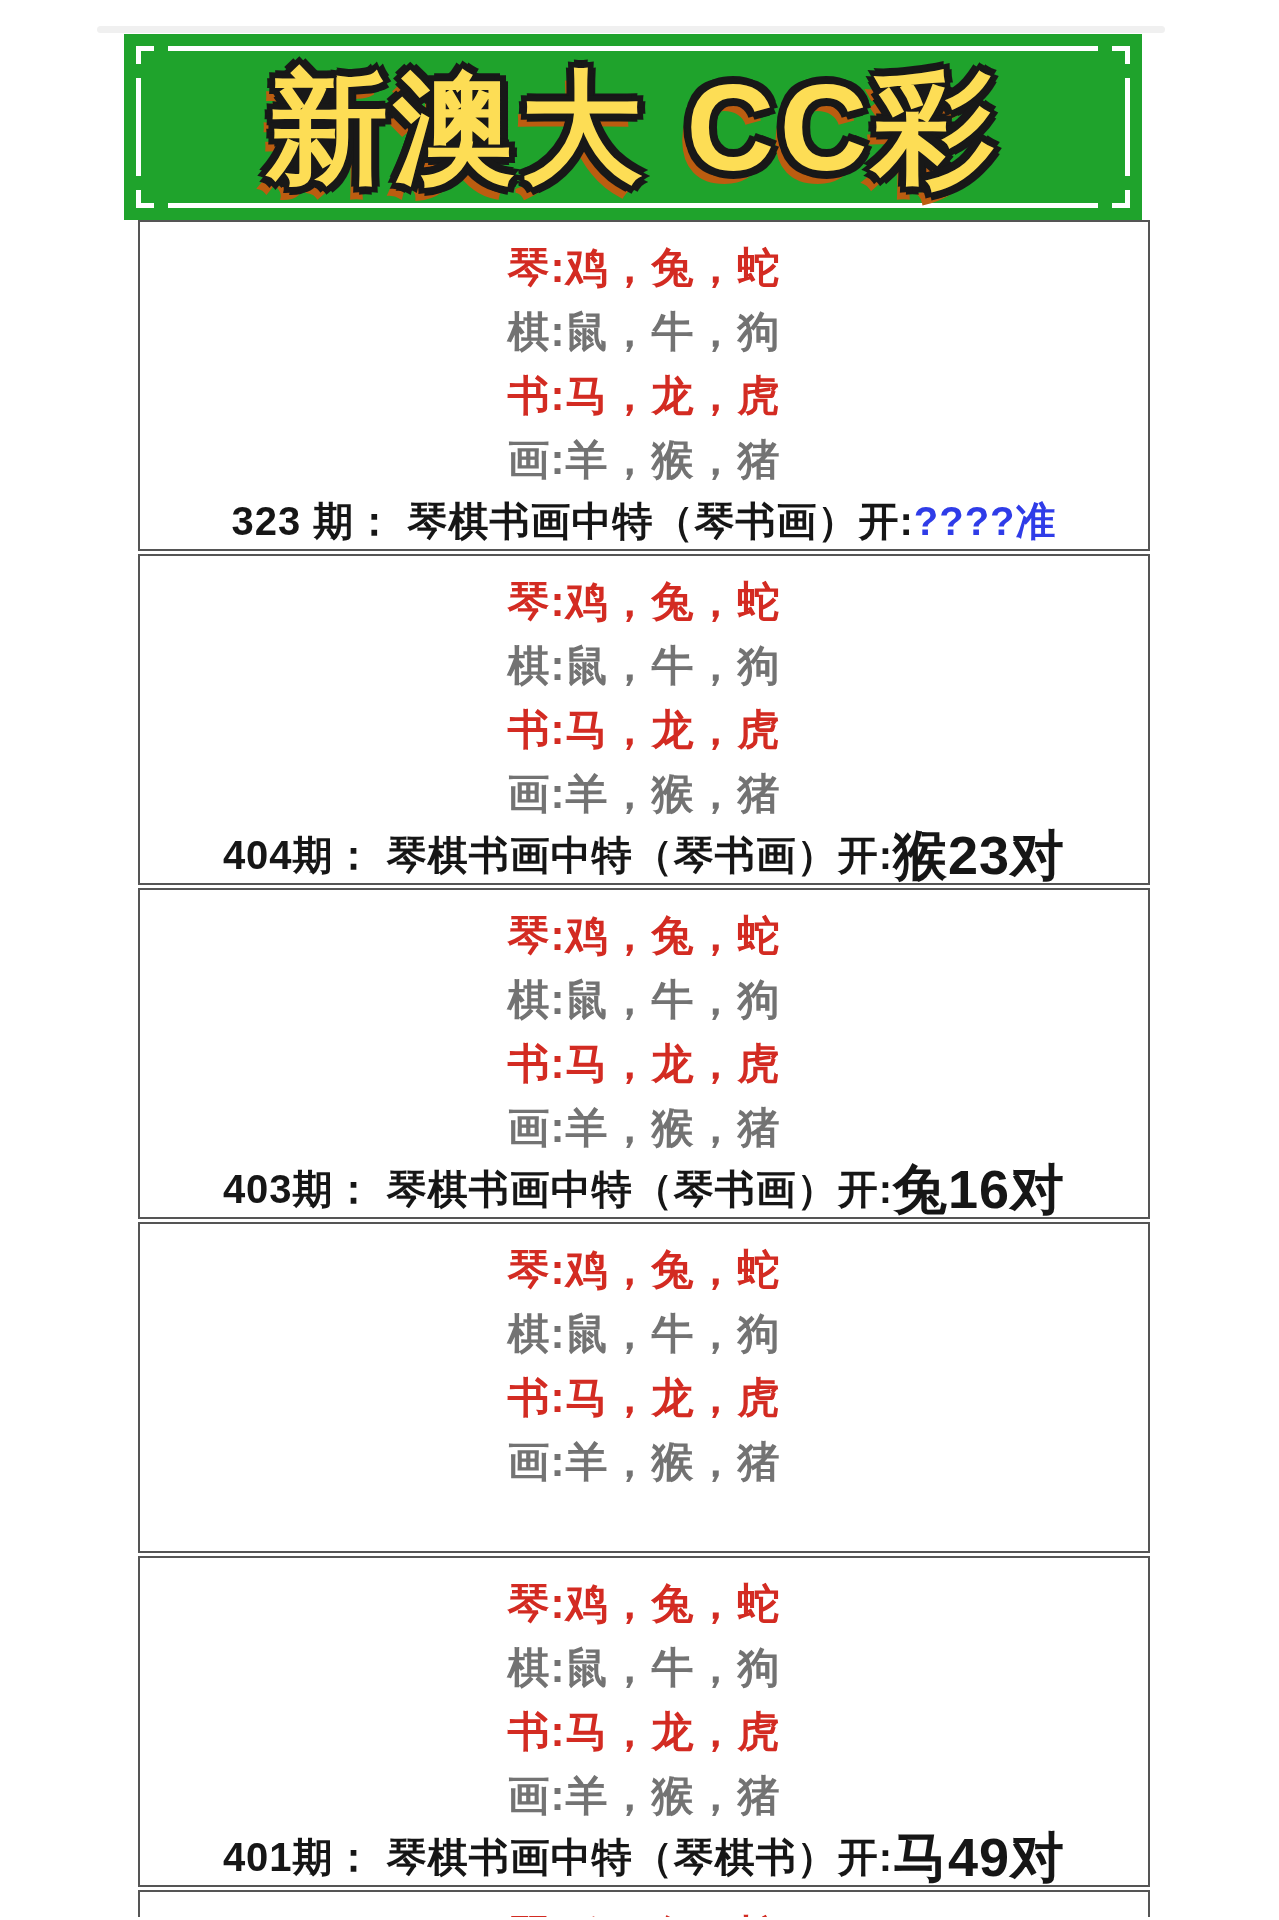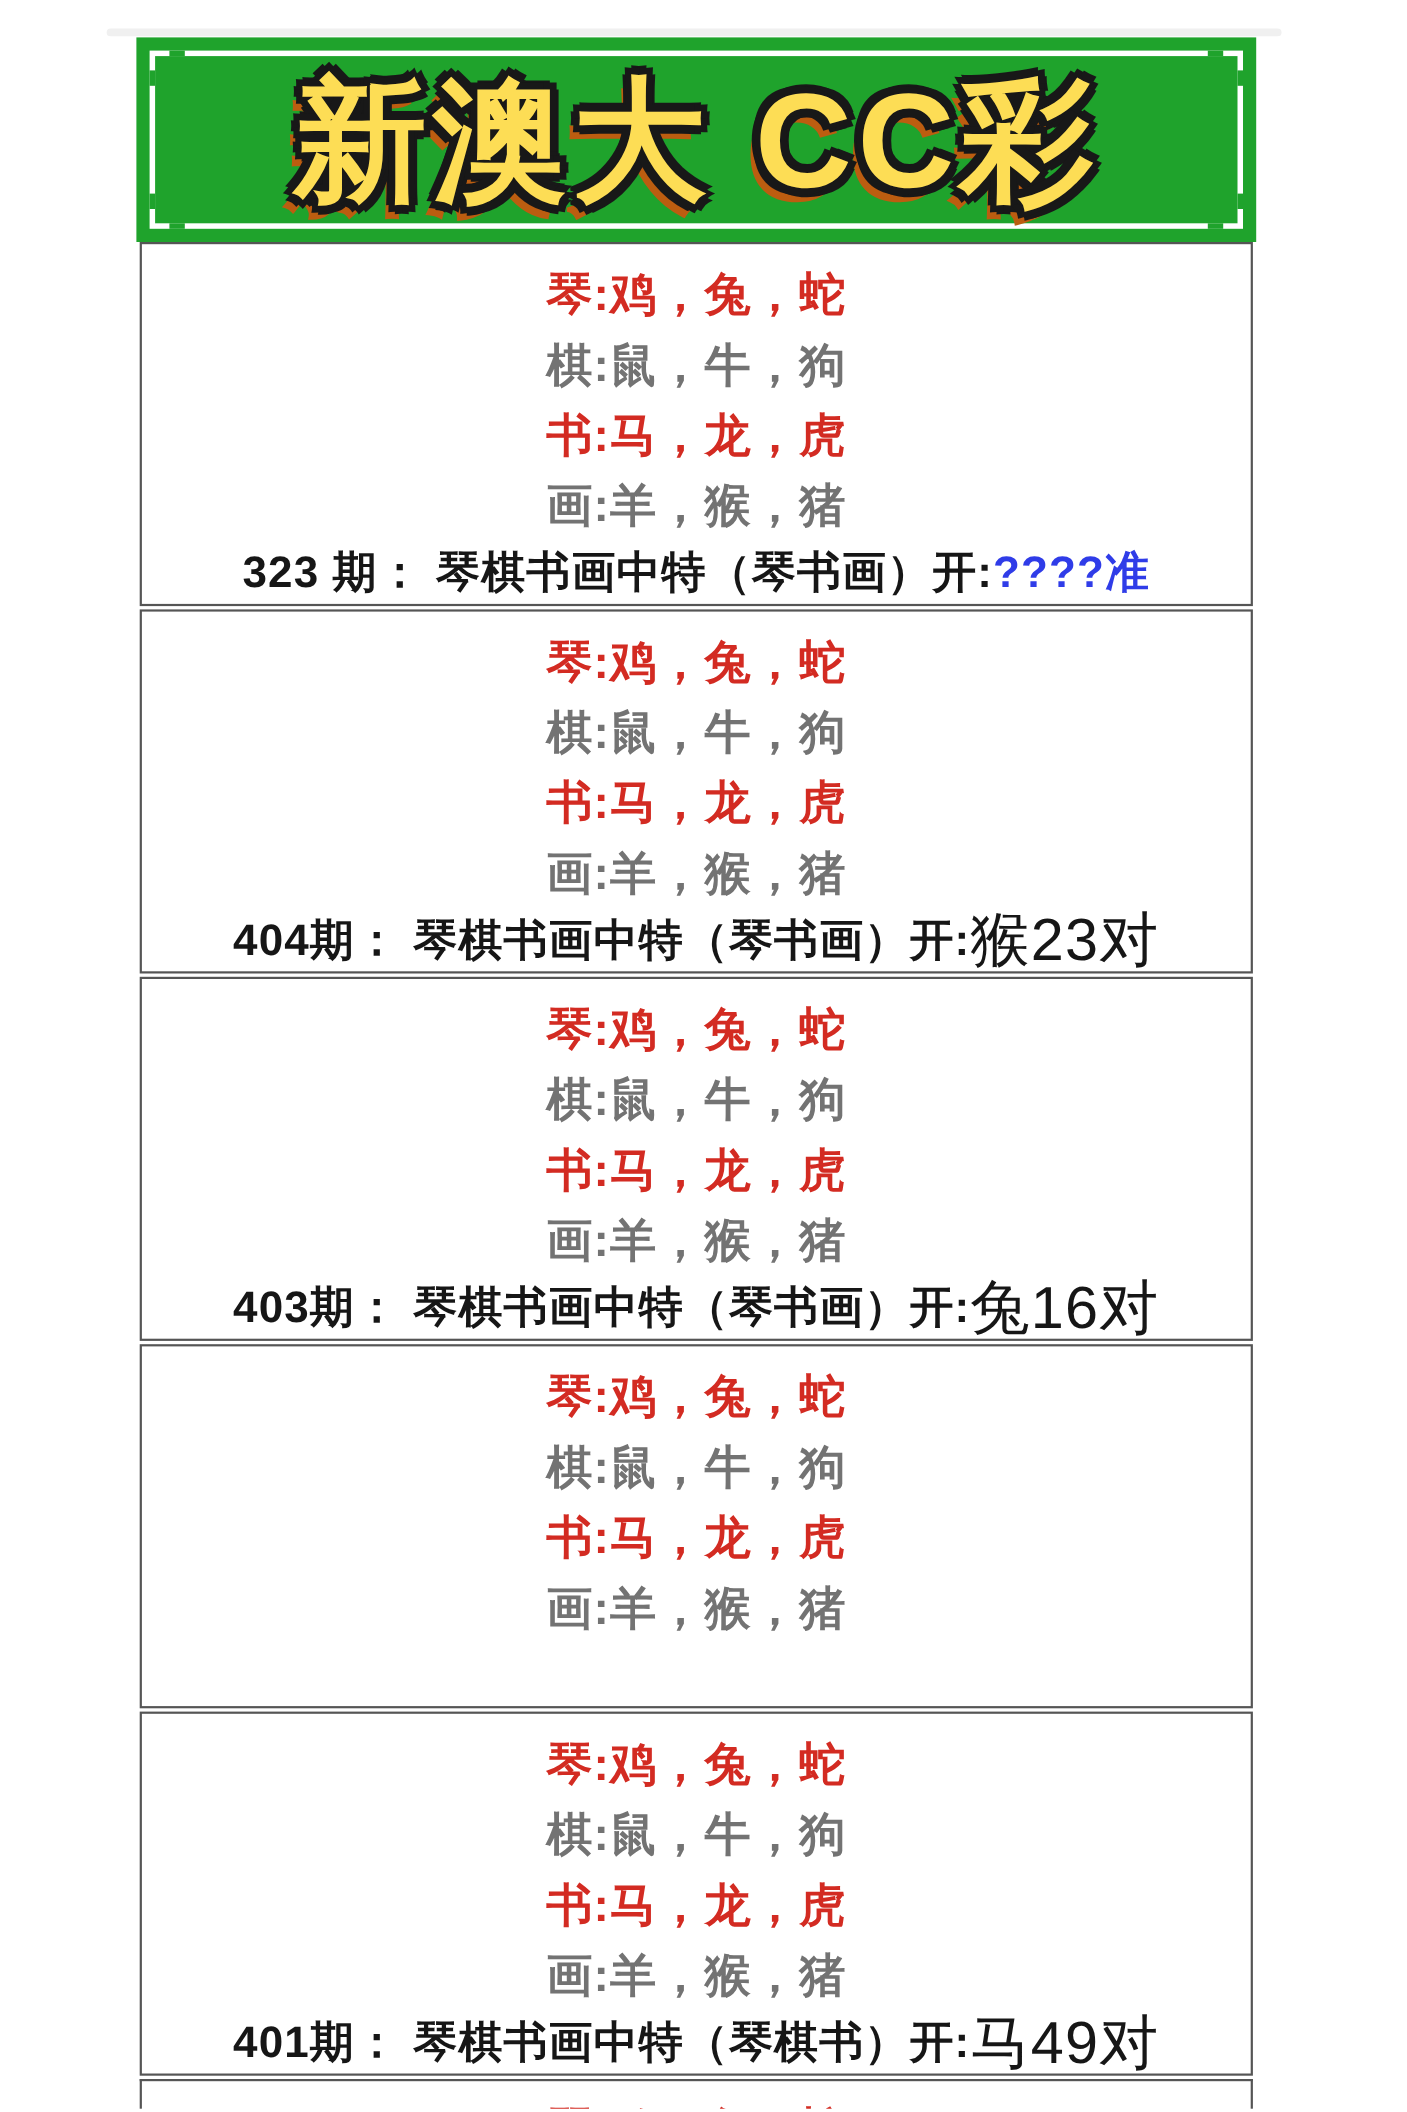--- a/index.html
+++ b/index.html
@@ -35,35 +35,35 @@
     font-size:122px;font-weight:900;letter-spacing:5px;
     color:#fddd55;white-space:nowrap;padding-top:6px;
     text-shadow:
       -6px -6px 0 #181818, 6px -6px 0 #181818,
       -6px  6px 0 #181818, 6px  6px 0 #181818,
       -8px  0   0 #181818, 8px  0   0 #181818,
        0   -8px 0 #181818, 0    8px 0 #181818,
       -9px 13px 0 #bc5d10;
   }
   
-  .results{position:absolute;left:127px;top:220px;width:1012px;}
+  .results{position:absolute;left:138px;top:220px;width:1012px;}
   .block{
     box-sizing:border-box;height:331px;margin-bottom:3px;
     border:2px solid #555555;background:#ffffff;
     text-align:center;padding-top:14px;overflow:hidden;
   }
   .block.partial{height:27px;padding-top:12px;margin-bottom:0;border-bottom:none;}
   .cat{font-size:42px;line-height:64px;font-weight:600;letter-spacing:1px;white-space:nowrap;}
   .cat.red{color:#d32b22;}
   .cat.blue{color:#737373;}
   .res{
     font-size:40px;line-height:58px;font-weight:600;color:#161616;
     white-space:nowrap;letter-spacing:1px;
   }
-  .res .big{font-size:54px;line-height:58px;font-weight:400;vertical-align:bottom;}
+  .res .big{font-size:54px;line-height:58px;font-weight:700;vertical-align:bottom;}
   .res .pending{color:#2f3ce8;}
 </style>
 </head>
 <body>
 
 <div class="page">
 
   <div class="top-strip"></div>
 
   <header class="banner">

